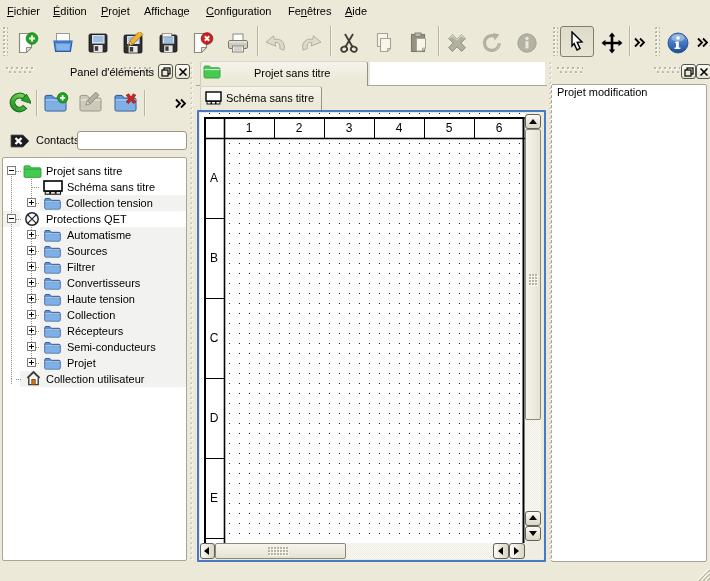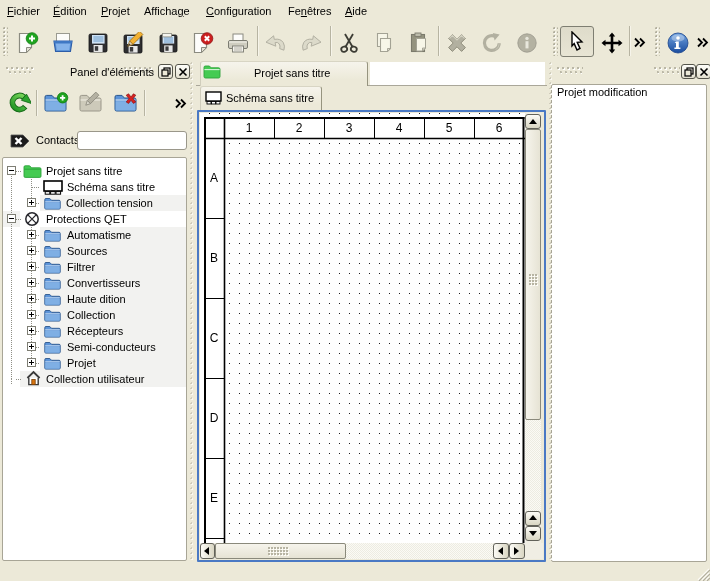--- a/index.html
+++ b/index.html
@@ -478,21 +478,21 @@
 </div>
 
 <div class="trow" style="left:46px;top:163px">Projet sans titre</div>
 <div class="trow" style="left:67px;top:179px">Schéma sans titre</div>
 <div class="trow" style="left:66px;top:195px">Collection tension</div>
 <div class="trow" style="left:46px;top:211px">Protections QET</div>
 <div class="trow" style="left:67px;top:227px">Automatisme</div>
 <div class="trow" style="left:67px;top:243px">Sources</div>
 <div class="trow" style="left:67px;top:259px">Filtrer</div>
 <div class="trow" style="left:67px;top:275px">Convertisseurs</div>
-<div class="trow" style="left:67px;top:291px">Haute dition</div>
+<div class="trow" style="left:67px;top:291px">Haute tension</div>
 <div class="trow" style="left:67px;top:307px">Collection</div>
 <div class="trow" style="left:67px;top:323px">Récepteurs</div>
 <div class="trow" style="left:67px;top:339px">Semi-conducteurs</div>
 <div class="trow" style="left:67px;top:355px">Projet</div>
 <div class="trow" style="left:46px;top:371px">Collection utilisateur</div>
 <div id="treeicons">
 
 <svg class="abs" style="left:23px;top:164px" width="19" height="15" viewBox="0 0 19 15">
 <path d="M1 3 Q1 1.8 2.2 1.8 L6.6 1.8 L8.6 3.8 L16.8 3.8 Q18 3.8 18 5 L18 12.2 Q18 13.4 16.8 13.4 L2.2 13.4 Q1 13.4 1 12.2 Z" fill="#45cb52" stroke="#2da23a" stroke-width="0.9"></path>
 <path d="M1.4 5.2 L17.6 5.2" stroke="#2da23a" stroke-width="0.9"></path>

